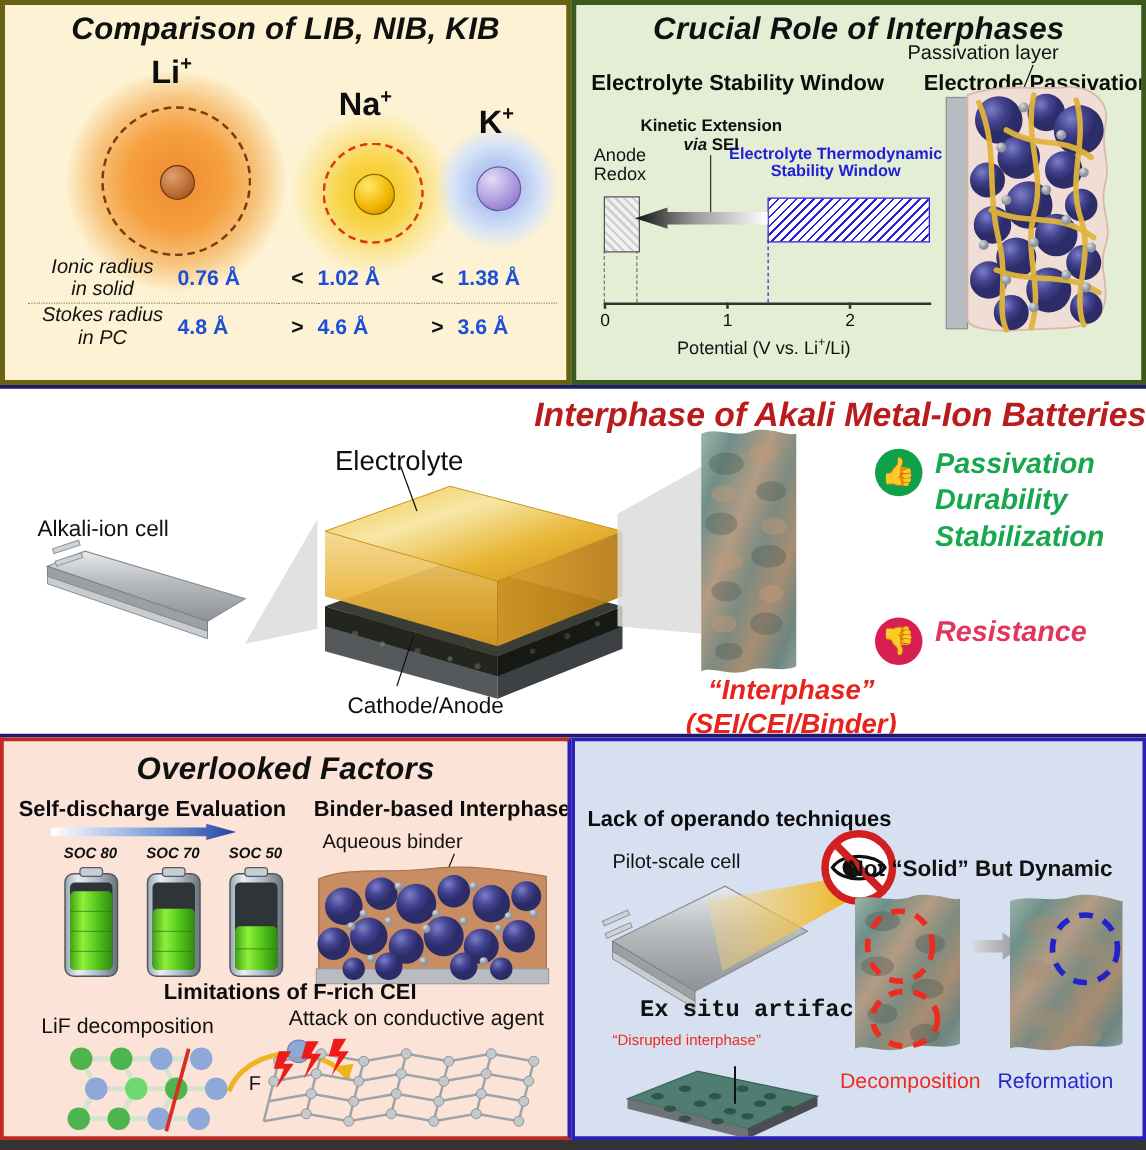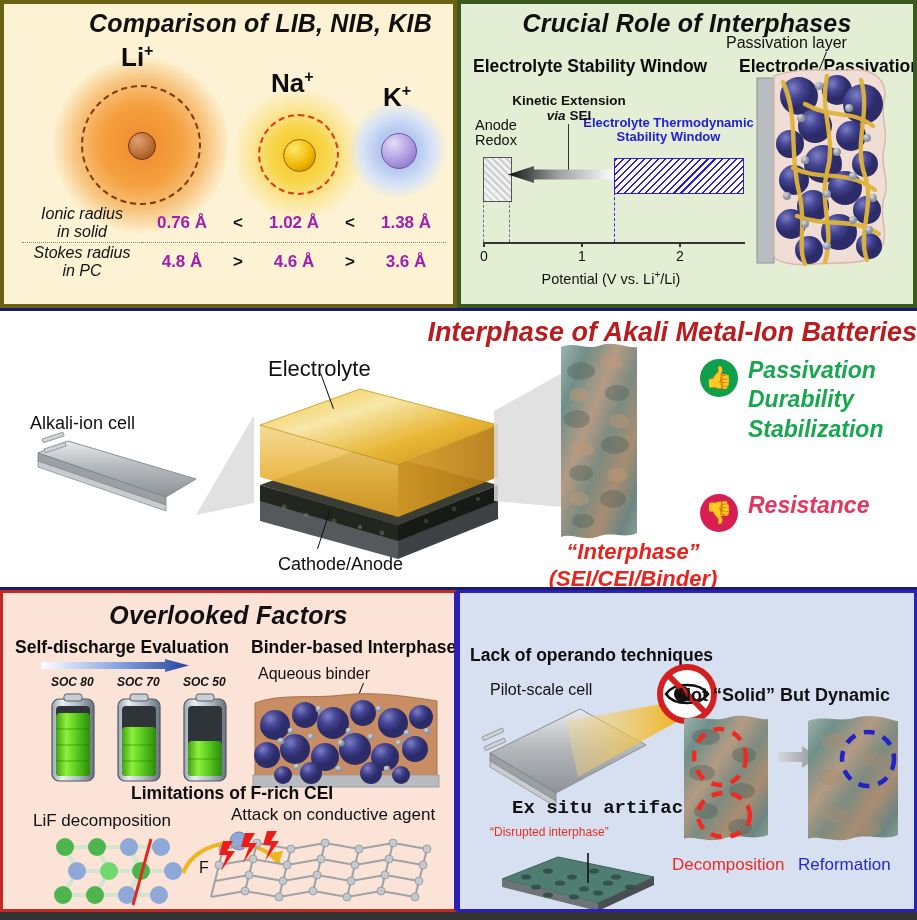--- a/index.html
+++ b/index.html
@@ -12,21 +12,21 @@
   #panel-lib{left:0;top:0;width:457px;height:308px;background:#fdf3d4;border:4px solid #6b6112;}
   #panel-interphases{left:457px;top:0;width:460px;height:308px;background:#e4eed4;border:4px solid #39591f;}
   #panel-middle{left:0;top:308px;width:917px;height:282px;background:#ffffff;border-top:3px solid #1b1b6e;border-bottom:3px solid #1b1b6e;}
   #panel-overlooked{left:0;top:590px;width:457px;height:322px;background:#fbe3d7;border:3px solid #c02a22;border-right:3px solid #2a1fb8;}
   #panel-limitations{left:457px;top:590px;width:460px;height:322px;background:#d7e0f1;border:3px solid #2a1fb8;}
   #bottom-strip{position:absolute;left:0;top:912px;width:917px;height:8px;background:#333;}
 
   
   .panel-title{position:absolute;width:100%;text-align:center;font-weight:bold;font-style:italic;
       font-size:25px;color:#101010;letter-spacing:.2px;}
-  #t-lib{top:5px;padding-left:32px;}
+  #t-lib{top:5px;}
   #t-inter{top:5px;}
   #t-over{top:8px;}
   #t-limit{top:8px;}
   #t-mid{position:absolute;top:6px;width:100%;text-align:right;font-weight:bold;font-style:italic;
       font-size:27px;color:#b91c1c;}
 
   .sub-head{position:absolute;font-weight:bold;font-size:17.5px;color:#0c0c0c;white-space:nowrap;}
   .plain-lbl{position:absolute;font-size:16px;color:#101010;white-space:nowrap;}
 
   
@@ -53,21 +53,21 @@
   #glow-k{left:344px;top:96px;width:100px;height:100px;
       background:radial-gradient(circle, #9fb6e8 0%, #b9cbf0 30%, #d7e3f7 50%, rgba(253,243,212,0) 70%);}
   #core-k{left:377px;top:129px;width:34px;height:34px;
       background:radial-gradient(circle at 34% 28%, #e3dcf7, #a996dd 58%, #7a66b8);border:1px solid #6a57a8;}
   #lbl-k{left:379px;top:78px;}
 
   #ion-table{position:absolute;left:18px;top:200px;width:424px;}
   #ion-table table{border-collapse:collapse;width:100%;}
   #ion-table td{padding:1px 0;}
   .rowlabel{font-style:italic;font-size:16px;color:#111;text-align:center;line-height:1.12;width:120px;}
-  .val{font-weight:bold;font-size:17px;color:#a21caf;text-align:center;}
+  .val{font-weight:bold;font-size:17px;color:#1d4ed8;text-align:left;}
   .cmp{font-weight:bold;font-size:17px;color:#111;text-align:center;width:32px;}
   .trow-top td{border-bottom:1.5px dotted #8a8a6a;padding-bottom:4px;}
   .trow-bot td{padding-top:4px;}
 
   
   #chart{position:absolute;left:10px;top:98px;width:280px;height:180px;}
   #axis-line{position:absolute;left:12px;top:140px;width:262px;height:1.6px;background:#333;}
   .tick{position:absolute;top:140px;width:1.6px;height:5px;background:#333;}
   .ticklab{position:absolute;top:146px;font-size:14px;color:#111;transform:translateX(-50%);}
   #xlabel{position:absolute;left:0;top:167px;width:280px;text-align:center;font-size:14.5px;color:#111;}

